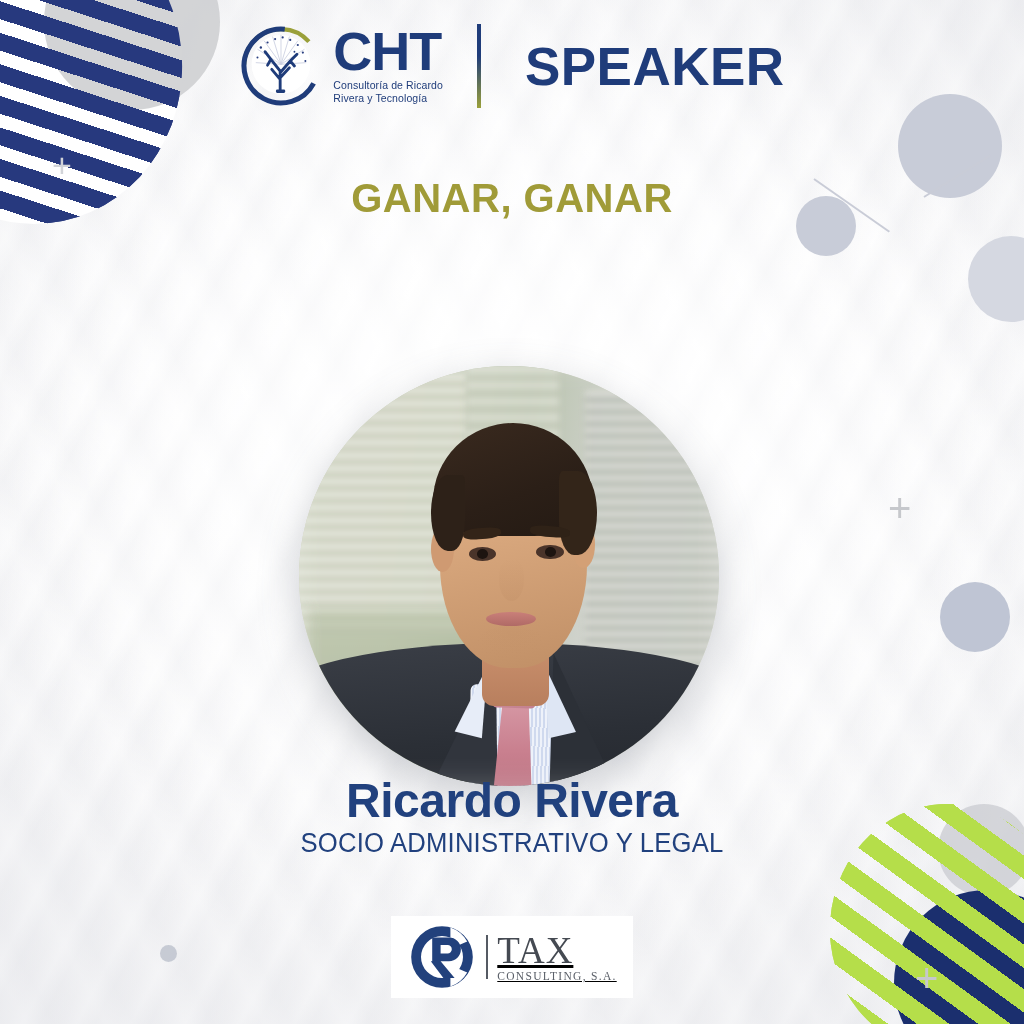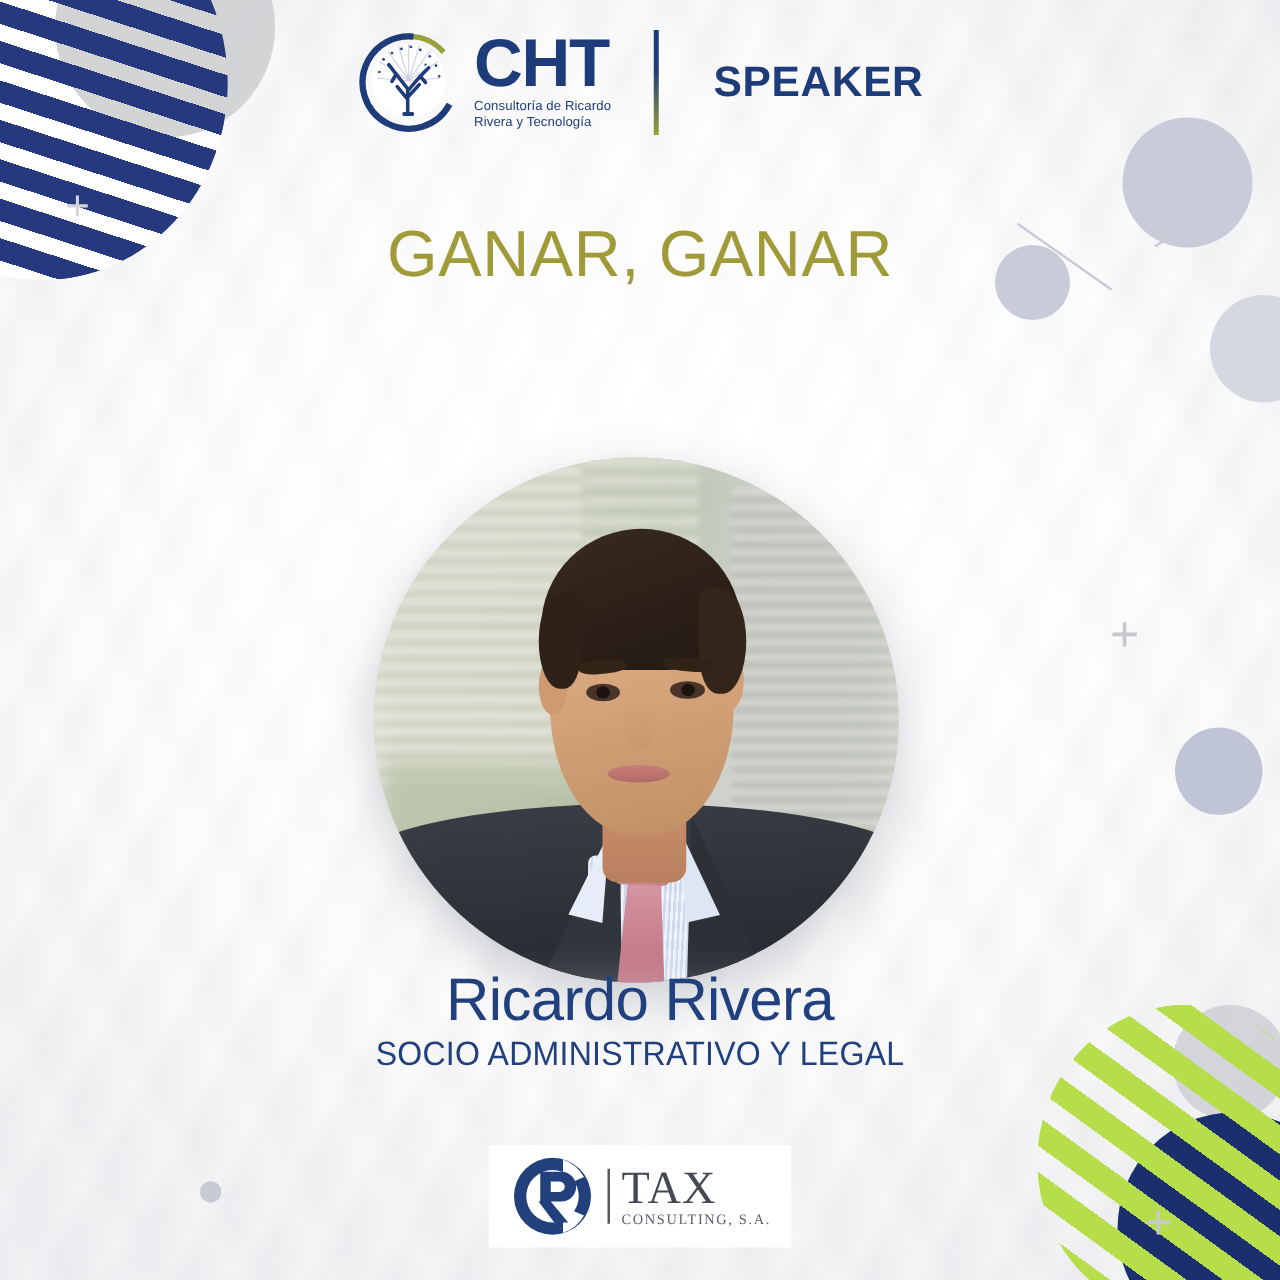--- a/index.html
+++ b/index.html
@@ -159,35 +159,35 @@
   }
 
   .divider {
     width:4px; height:84px;
     background:linear-gradient(#1f3c7a 0%, #1f3c7a 38%, #9aa03a 100%);
     flex:none;
   }
 
   .speaker-block { display:flex; flex-direction:column; align-items:center; }
   .speaker-word {
-    font-size:34px; font-weight:bold; color:#1f3c7a;
+    font-size:53px; font-weight:bold; color:#1f3c7a;
     letter-spacing:.5px; line-height:1;margin-left:10px;
   }
   .speaker-url {
     font-size:29px; color:#94a03c; letter-spacing:0px; line-height:1.1;
     margin-top:1px;
   }
 
   
   .title-wrap {
     position:absolute; top:178px; left:0; right:0;
     text-align:center; z-index:6;
   }
   .title-1 {
-    font-size:52px; font-weight:normal; color:#a09b38;
+    font-size:40px; font-weight:bold; color:#a09b38;
     letter-spacing:.5px; line-height:1.02;
   }
   .title-2 {
     font-size:53px; font-weight:400; color:#a09b38;
     letter-spacing:.3px; line-height:1.08; margin-top:2px;
   }
 
   
   .portrait-shadow {
     position:absolute; left:299px; top:366px;
@@ -334,42 +334,42 @@
     position:absolute; inset:0;
     box-shadow:inset 0 0 30px rgba(255,255,255,.25);
   }
 
   
   .name-wrap {
     position:absolute; top:776px; left:0; right:0;
     text-align:center; z-index:6;
   }
   .s-name {
-    font-size:48px; font-weight:normal; color:#21417e;
+    font-size:48px; font-weight:bold; color:#21417e;
     letter-spacing:-.5px; line-height:1.06;
   }
   .s-role {
     font-size:27px; font-weight:400; color:#21417e;
     letter-spacing:.2px; line-height:1.1; margin-top:2px;
     transform:scaleX(.95); transform-origin:center;
   }
 
   
   .sponsor {
     position:absolute; left:0; right:0; top:916px;
     display:flex; align-items:center; justify-content:center;
     z-index:6;
   }
   .sponsor-inner {
     display:flex; align-items:center; gap:9px;
     background:#ffffff; padding:6px 16px;
   }
   .rmark { position:relative; width:70px; height:70px; flex:none; }
   .sp-div { width:2px; height:44px; background:#555a63; }
-  .sp-text { display:flex; flex-direction:column; line-height:1; }
+  .sp-text { display:flex; flex-direction:column; line-height:1;text-decoration:underline; }
   .sp-tax {
     font-family:"Liberation Serif", serif;
     font-size:37px; color:#454a52; letter-spacing:1px; font-weight:400;
   }
   .sp-sub {
     font-family:"Liberation Serif", serif;
     font-size:11.5px; color:#5b6069; letter-spacing:1.3px; margin-top:2px;
   }
 </style>
 </head>

